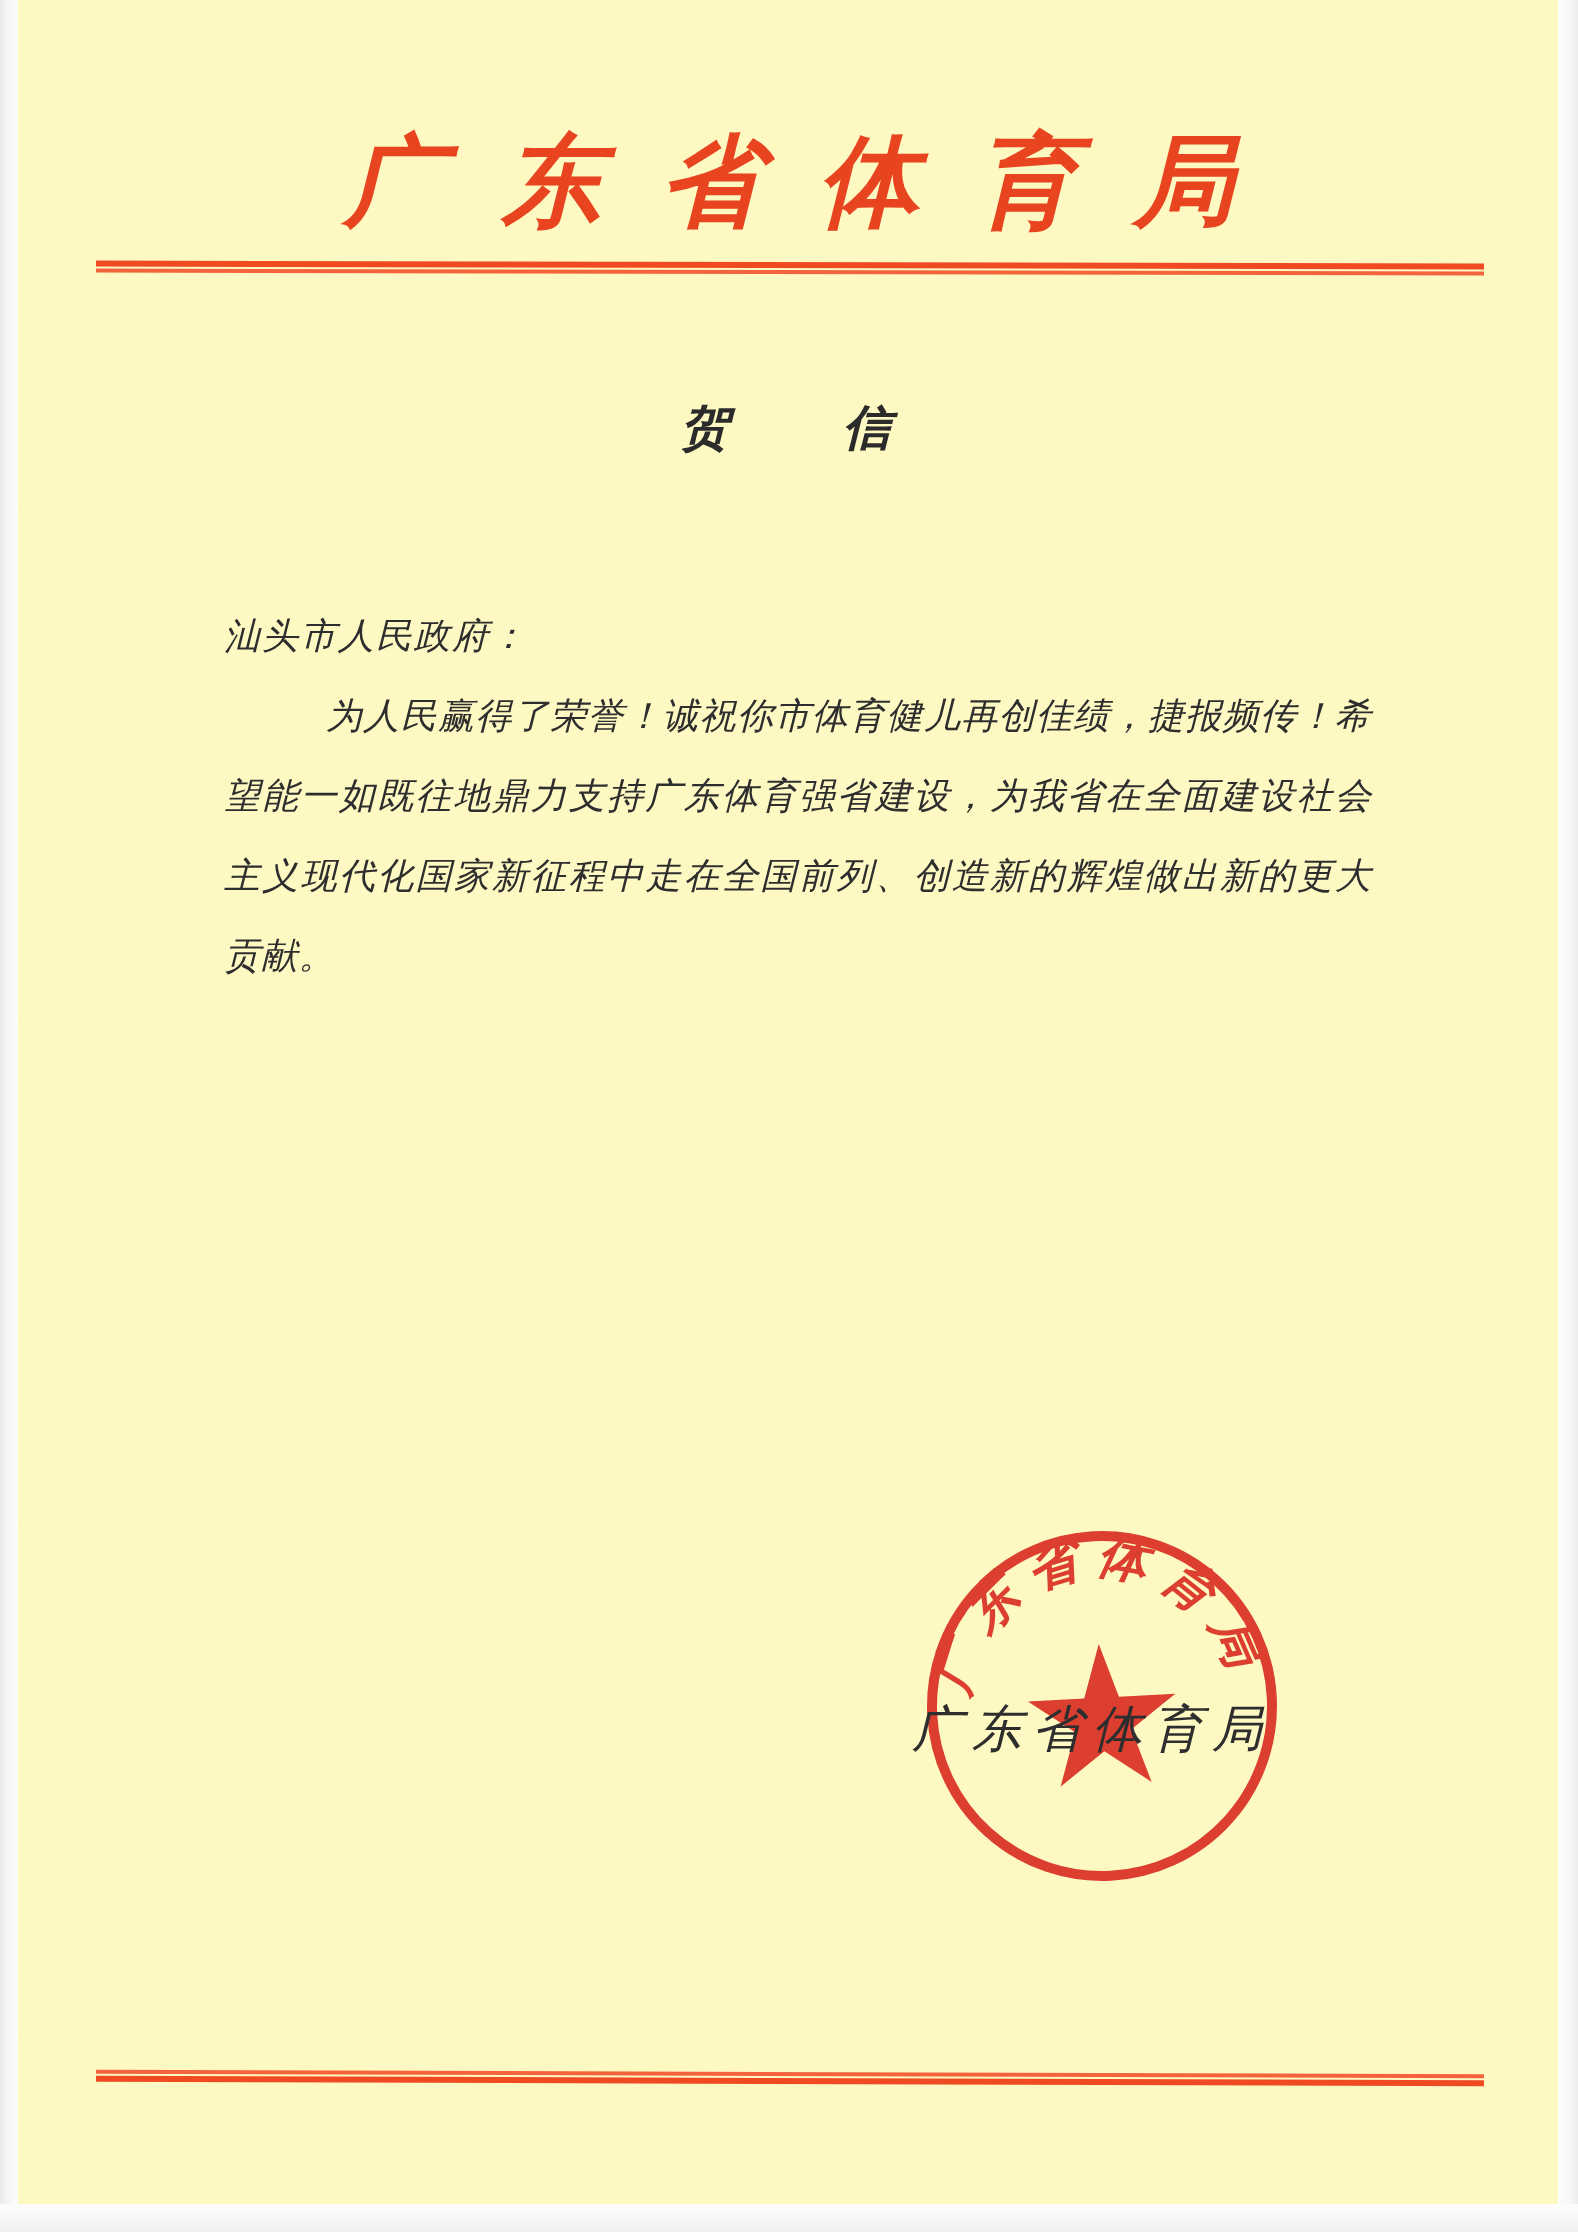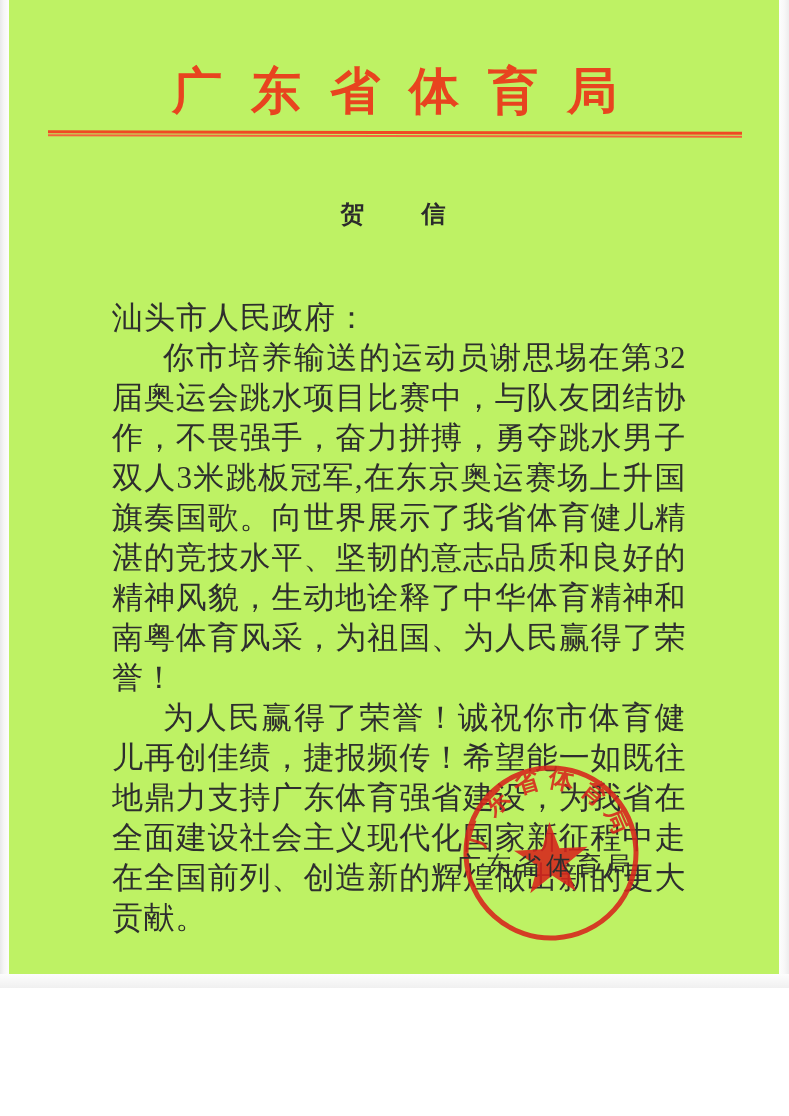--- a/index.html
+++ b/index.html
@@ -6,24 +6,25 @@
     margin: 0;
     padding: 0;
     background: #ffffff;
   }
   body {
     font-family: "Liberation Serif", "DejaVu Serif", serif;
   }
   .page {
     position: relative;
     width: 789px;
-    height: 988px;
-    background: #bef264;
+    height: 1116px;
+    background: #fef9c3;
     overflow: hidden;
     box-sizing: border-box;
+    font-style: italic;
   }
   
   .edge-left {
     position: absolute;
     left: 0; top: 0;
     width: 9px; height: 100%;
     background: linear-gradient(to right, #e9e9e9 0%, #f6f6f6 45%, #fdfdfd 100%);
     pointer-events: none;
   }
   .edge-right {
@@ -120,21 +121,21 @@
     letter-spacing: 3px;
     font-family: "Liberation Sans", "DejaVu Sans", sans-serif;
   }
 
   
   .letter-body {
     position: absolute;
     left: 112px;
     top: 298px;
     width: 574px;
-    font-size: 31px;
+    font-size: 18px;
     line-height: 40px;
     color: #2e2e2e;
     font-family: "Liberation Serif", "DejaVu Serif", serif;
   }
   .salutation {
     margin: 0 0 0 0;
     letter-spacing: 1px;
   }
   .para {
     margin: 0;
@@ -197,21 +198,20 @@
 
   <div class="rule-top">
     <div class="thick"></div>
     <div class="thin"></div>
   </div>
 
   <div class="doc-title">贺　　信</div>
 
   <div class="letter-body">
     <p class="salutation">汕头市人民政府：</p>
-    <p class="para indent">你市培养输送的运动员谢思埸在第32届奥运会跳水项目比赛中，与队友团结协作，不畏强手，奋力拼搏，勇夺跳水男子双人3米跳板冠军,在东京奥运赛场上升国旗奏国歌。向世界展示了我省体育健儿精湛的竞技水平、坚韧的意志品质和良好的精神风貌，生动地诠释了中华体育精神和南粤体育风采，为祖国、为人民赢得了荣誉！</p>
     <p class="para indent">为人民赢得了荣誉！诚祝你市体育健儿再创佳绩，捷报频传！希望能一如既往地鼎力支持广东体育强省建设，为我省在全面建设社会主义现代化国家新征程中走在全国前列、创造新的辉煌做出新的更大贡献。</p>
   </div>
 
   <div class="seal">
     <svg viewBox="0 0 182 182" xmlns="http://www.w3.org/2000/svg">
       <defs>
         <path id="sealArc" d="M 25,91 A 66,66 0 0 1 157,91"></path>
       </defs>
       <circle cx="91" cy="91" r="85" fill="none" stroke="#d8251c" stroke-width="5"></circle>
       <text font-family="'Liberation Serif','DejaVu Serif',serif" font-size="25" font-weight="bold" fill="#d8251c" letter-spacing="7">

